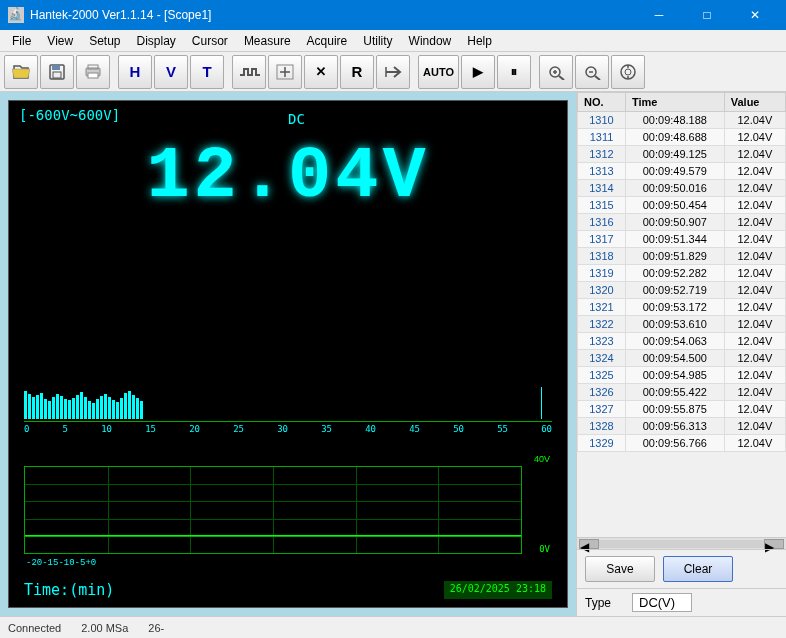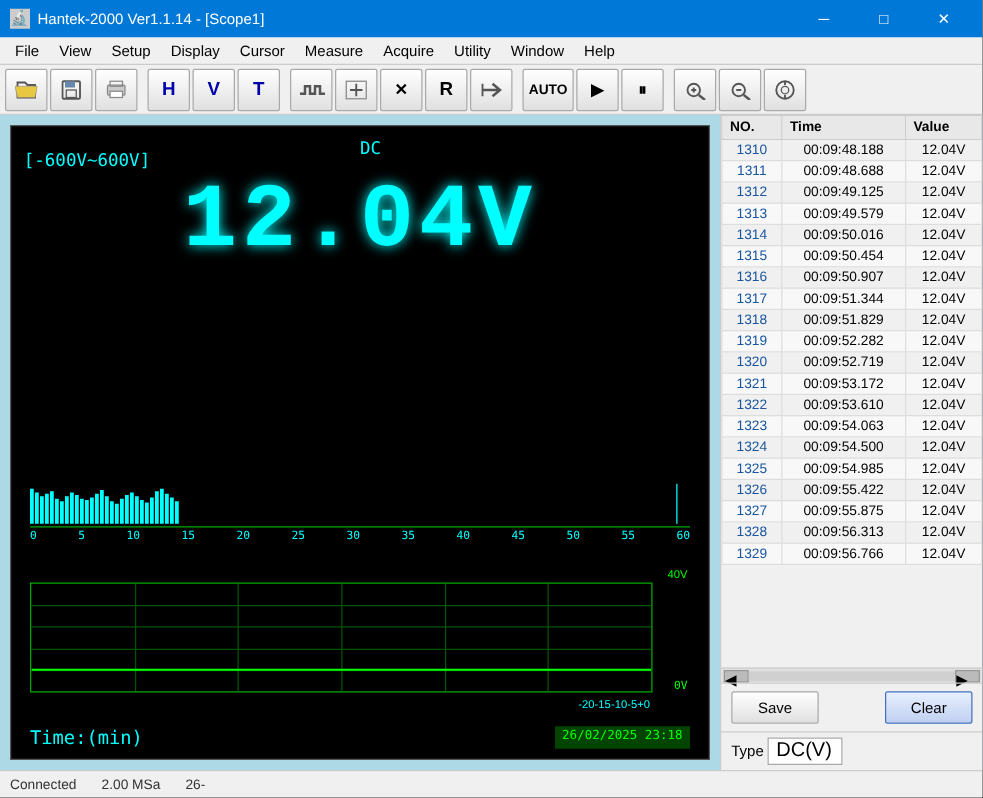--- a/index.html
+++ b/index.html
@@ -116,21 +116,21 @@
       background: #000;
       width: 100%;
       height: 100%;
       position: relative;
       border: 1px solid #555;
     }
 
     
     .dmm-range {
       position: absolute;
-      top: 20px;
+      top: 6px;
       left: 10px;
       color: #00ffff;
       font-size: 14px;
       font-family: monospace;
     }
     .dmm-mode {
       position: absolute;
       top: 10px;
       left: 50%;
       color: #00ffff;
@@ -236,50 +236,50 @@
     }
     .data-table tr:nth-child(even) td { background: #f8f8f8; }
     .data-table td:first-child { color: #1a56a0; }
 
     
     .bottom-bar {
       padding: 6px 8px;
       display: flex;
       gap: 8px;
       border-top: 1px solid #ccc;
-      justify-content: space-between;
+      justify-content: flex-start;
     }
     .action-btn {
       min-width: 70px;
       height: 26px;
       border: 1px solid #aaa;
       background: linear-gradient(to bottom, #fff, #e0e0e0);
       cursor: pointer;
       font-size: 12px;
       border-radius: 2px;
     }
     .action-btn.primary {
       background: linear-gradient(to bottom, #e8f0ff, #c0d0f0);
       border-color: #4070c0;
     }
 
     
     .type-bar {
       padding: 4px 8px;
       display: flex;
       align-items: center;
-      gap: 3px;
+      gap: 21px;
       font-size: 12px;
       border-top: 1px solid #ccc;
     }
     .type-value {
       background: white;
       border: 1px solid #aaa;
       padding: 1px 6px;
-      font-size: 16px;
+      font-size: 13px;
       min-width: 60px;
     }
 
     
     .status-bar {
       background: #f0f0f0;
       height: 22px;
       border-top: 1px solid #ccc;
       display: flex;
       align-items: center;
@@ -475,21 +475,21 @@
           <div style="position:absolute;top:0;bottom:0;left:33.33%;border-left:1px solid #005500;"></div>
           <div style="position:absolute;top:0;bottom:0;left:50%;border-left:1px solid #005500;"></div>
           <div style="position:absolute;top:0;bottom:0;left:66.66%;border-left:1px solid #005500;"></div>
           <div style="position:absolute;top:0;bottom:0;left:83.33%;border-left:1px solid #005500;"></div>
 
           <svg style="position:absolute;left:0;top:0;width:100%;height:100%;">
             <line x1="0" y1="80%" x2="100%" y2="80%" stroke="#00ff00" stroke-width="1.5"></line>
           </svg>
         </div>
 
-        <div style="position:absolute; bottom:4px; left:0; right:30px; display:flex; justify-content:flex-end; color:#00ffff; font-size:9px; font-family:Liberation Sans, sans-serif; padding:0 2px;margin-top:31px;">
+        <div style="position:absolute; bottom:4px; left:0; right:30px; display:flex; justify-content:flex-start; color:#00ffff; font-size:9px; font-family:Liberation Mono, monospace; padding:0 2px;margin-top:31px;">
           <span>-20</span>
           <span>-15</span>
           <span>-10</span>
           <span>-5</span>
           <span>+0</span>
         </div>
       </div>
 
       <div style="position:absolute; bottom:8px; left:15px; right:15px; display:flex; justify-content:space-between;">
         <span style="color:#00ffff; font-size:15px; font-family:monospace;">Time:(min)</span>

